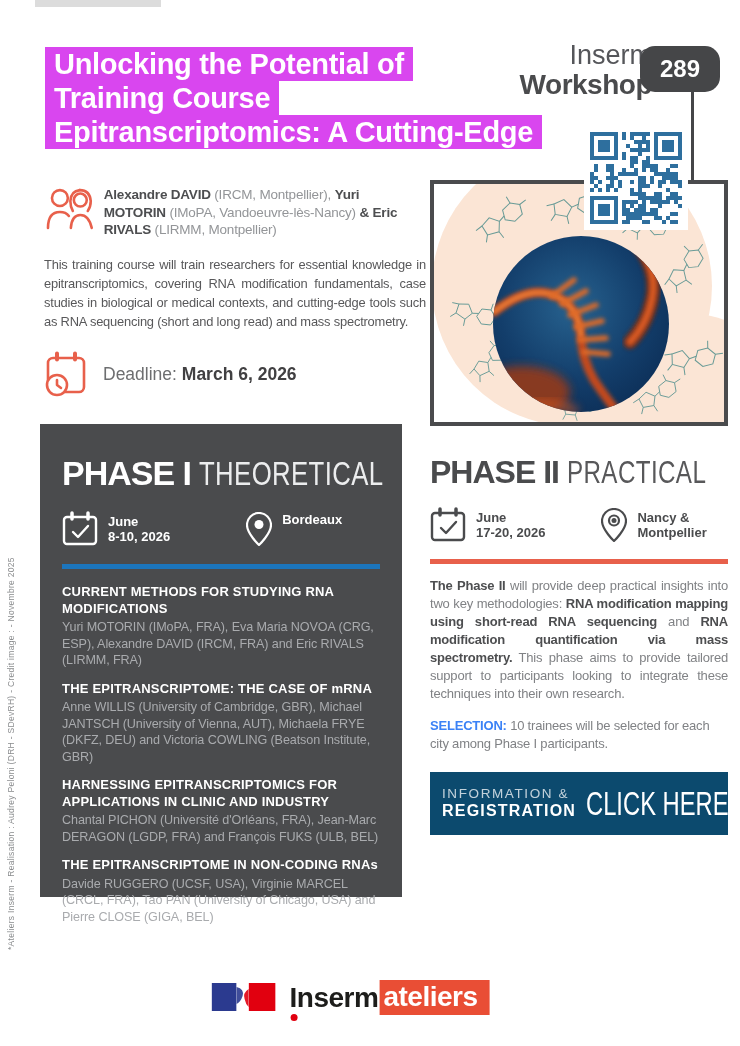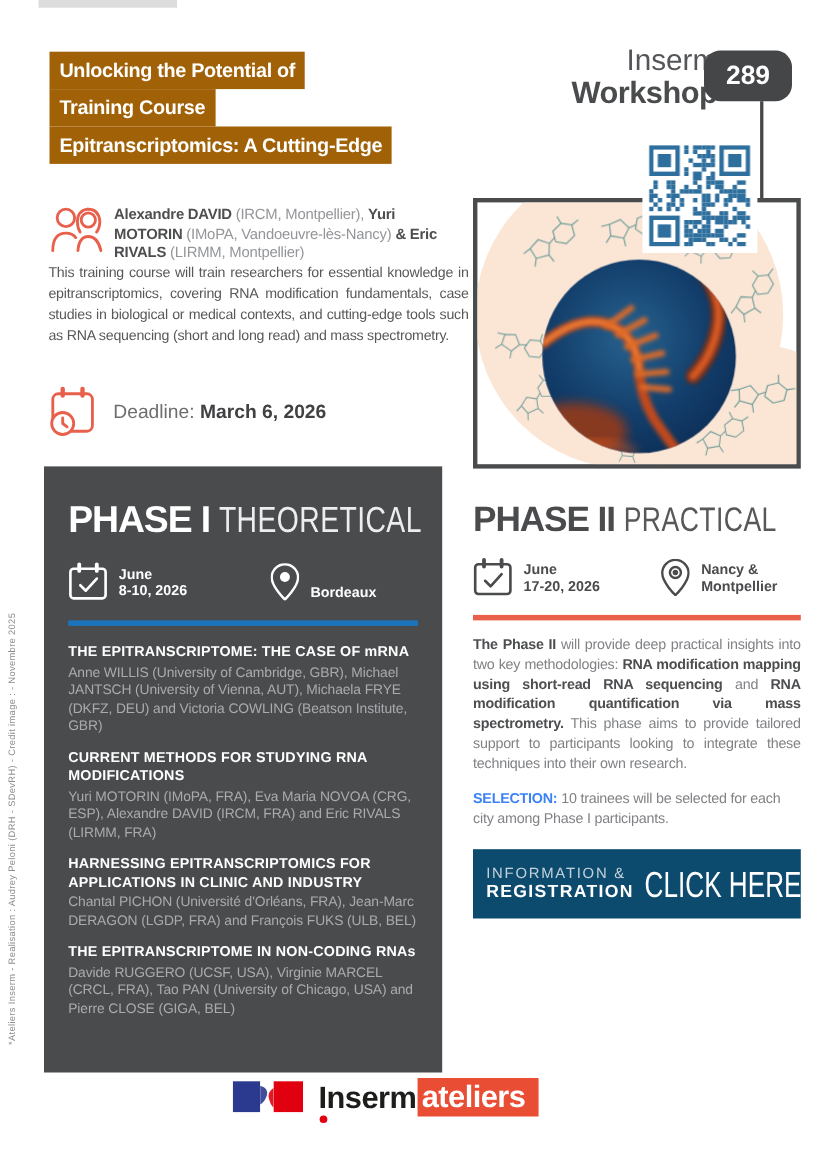--- a/index.html
+++ b/index.html
@@ -5,22 +5,22 @@
   html,body{margin:0;padding:0;}
   body{width:740px;height:1046px;position:relative;background:#ffffff;
        font-family:"Liberation Sans", sans-serif;overflow:hidden;}
   .abs{position:absolute;}
 
   
   .top-mark{left:35px;top:0;width:126px;height:7px;background:#dcdcdc;}
 
   
   .title-block{left:45px;top:47px;}
-  .title-line{display:table;background:#a16207;color:#fff;font-weight:bold;
-              font-size:18px;line-height:34px;padding:0 9px;letter-spacing:-0.3px;white-space:nowrap;}
+  .title-line{display:table;background:#d946ef;color:#fff;font-weight:bold;
+              font-size:29px;line-height:34px;padding:0 9px;letter-spacing:-0.3px;white-space:nowrap;}
 
   
   .brand{top:42px;right:88px;text-align:right;color:#4A4B4D;line-height:1;}
   .brand-top{font-size:27px;font-weight:300;color:#55565A;}
   .brand-bottom{font-size:28px;font-weight:bold;margin-top:2px;letter-spacing:-0.5px;}
   .badge{top:46px;right:20px;width:80px;height:46px;background:#454648;border-radius:15px;
          color:#fff;font-size:24px;font-weight:bold;text-align:center;line-height:46px;}
   .badge-stem{top:92px;right:46px;width:3px;height:88px;background:#454648;}
 
   
@@ -31,43 +31,43 @@
   .art-frame{left:430px;top:180px;width:298px;height:246px;border:4px solid #4A4B4D;
              box-sizing:border-box;overflow:hidden;background:#fff;z-index:2;}
 
   
   .organizers{left:44px;top:184px;width:380px;display:flex;}
   .organizers-text{margin:2px 0 0 8px;width:322px;font-size:13.5px;line-height:17.5px;
                    color:#939598;letter-spacing:-0.2px;}
   .organizers-text b{color:#4D4E50;}
 
   
-  .intro{left:44px;top:238px;width:382px;font-size:12.9px;line-height:19px;color:#58585A;
+  .intro{left:44px;top:255px;width:382px;font-size:12.9px;line-height:19px;color:#58585A;
          text-align:justify;letter-spacing:-0.2px;margin:0;}
 
   
   .deadline{left:42px;top:350px;display:flex;align-items:center;}
   .dl-text{margin-left:13px;font-size:17.5px;color:#6D6E70;}
   .dl-text b{color:#414042;}
 
   
   .phase-title{display:flex;align-items:baseline;white-space:nowrap;}
   .pt-bold{font-size:34px;font-weight:bold;letter-spacing:-1px;}
   .pt-light{font-size:33px;font-weight:300;margin-left:8px;display:inline-block;
             transform:scaleX(0.78);transform-origin:left center;letter-spacing:0.5px;}
   .meta{display:flex;align-items:center;}
   .meta-text{margin-left:10px;font-size:13px;font-weight:bold;line-height:15px;}
   .divider{height:5px;}
 
   
-  .phase1{left:40px;top:424px;width:362px;height:551px;background:#4A4B4D;color:#fff;
+  .phase1{left:40px;top:424px;width:362px;height:473px;background:#4A4B4D;color:#fff;
           box-sizing:border-box;padding:30px 20px 0 22px;}
   .phase1 .pt-light{color:#ECEDEE;}
   .phase1 .meta{margin-top:18px;}
-  .phase1 .pin-wrap{margin-left:76px;display:flex;align-items:flex-end;}
+  .phase1 .pin-wrap{margin-left:76px;display:flex;align-items:flex-start;}
   .phase1 .divider{background:#1C75BC;margin-top:17px;width:318px;}
   .sessions{margin-top:15px;}
   .session{margin-bottom:12px;}
   .session h3{margin:0 0 2px 0;font-size:13px;line-height:16.5px;letter-spacing:0.2px;color:#fff;}
   .session p{margin:0;font-size:12.6px;line-height:16.5px;color:#A9ABAE;letter-spacing:-0.1px;}
 
   
   .phase2{left:430px;top:454px;width:298px;color:#4A4B4D;}
   .phase2 .pt-bold{font-size:32px;}
   .phase2 .pt-light{font-size:31px;color:#58585A;}
@@ -403,26 +403,26 @@
       <svg width="26" height="34" viewBox="0 0 26 34" fill="none" stroke="#ffffff" stroke-width="2.2" stroke-linejoin="round">
         <path d="M13 1 C6.4 1 1 6.4 1 13 c0 8.6 12 20 12 20 s12 -11.4 12 -20 C25 6.4 19.6 1 13 1 Z"></path>
         <circle cx="13" cy="12.5" r="4.5" fill="#ffffff" stroke="none"></circle>
       </svg>
       <div class="meta-text">Bordeaux</div>
     </div>
   </div>
   <div class="divider"></div>
   <div class="sessions">
     <div class="session">
+      <h3>CURRENT METHODS FOR STUDYING RNA MODIFICATIONS</h3>
+      <p>Yuri MOTORIN (IMoPA, FRA), Eva Maria NOVOA (CRG, ESP), Alexandre DAVID (IRCM, FRA) and Eric RIVALS (LIRMM, FRA)</p>
+    </div>
+    <div class="session">
       <h3>THE EPITRANSCRIPTOME: THE CASE OF mRNA</h3>
       <p>Anne WILLIS (University of Cambridge, GBR), Michael JANTSCH (University of Vienna, AUT), Michaela FRYE (DKFZ, DEU) and Victoria COWLING (Beatson Institute, GBR)</p>
-    </div>
-    <div class="session">
-      <h3>CURRENT METHODS FOR STUDYING RNA MODIFICATIONS</h3>
-      <p>Yuri MOTORIN (IMoPA, FRA), Eva Maria NOVOA (CRG, ESP), Alexandre DAVID (IRCM, FRA) and Eric RIVALS (LIRMM, FRA)</p>
     </div>
     <div class="session">
       <h3>HARNESSING EPITRANSCRIPTOMICS FOR APPLICATIONS IN CLINIC AND INDUSTRY</h3>
       <p>Chantal PICHON (Université d'Orléans, FRA), Jean-Marc DERAGON (LGDP, FRA) and François FUKS (ULB, BEL)</p>
     </div>
     <div class="session">
       <h3>THE EPITRANSCRIPTOME IN NON-CODING RNAs</h3>
       <p>Davide RUGGERO (UCSF, USA), Virginie MARCEL (CRCL, FRA), Tao PAN (University of Chicago, USA) and Pierre CLOSE (GIGA, BEL)</p>
     </div>
   </div>

